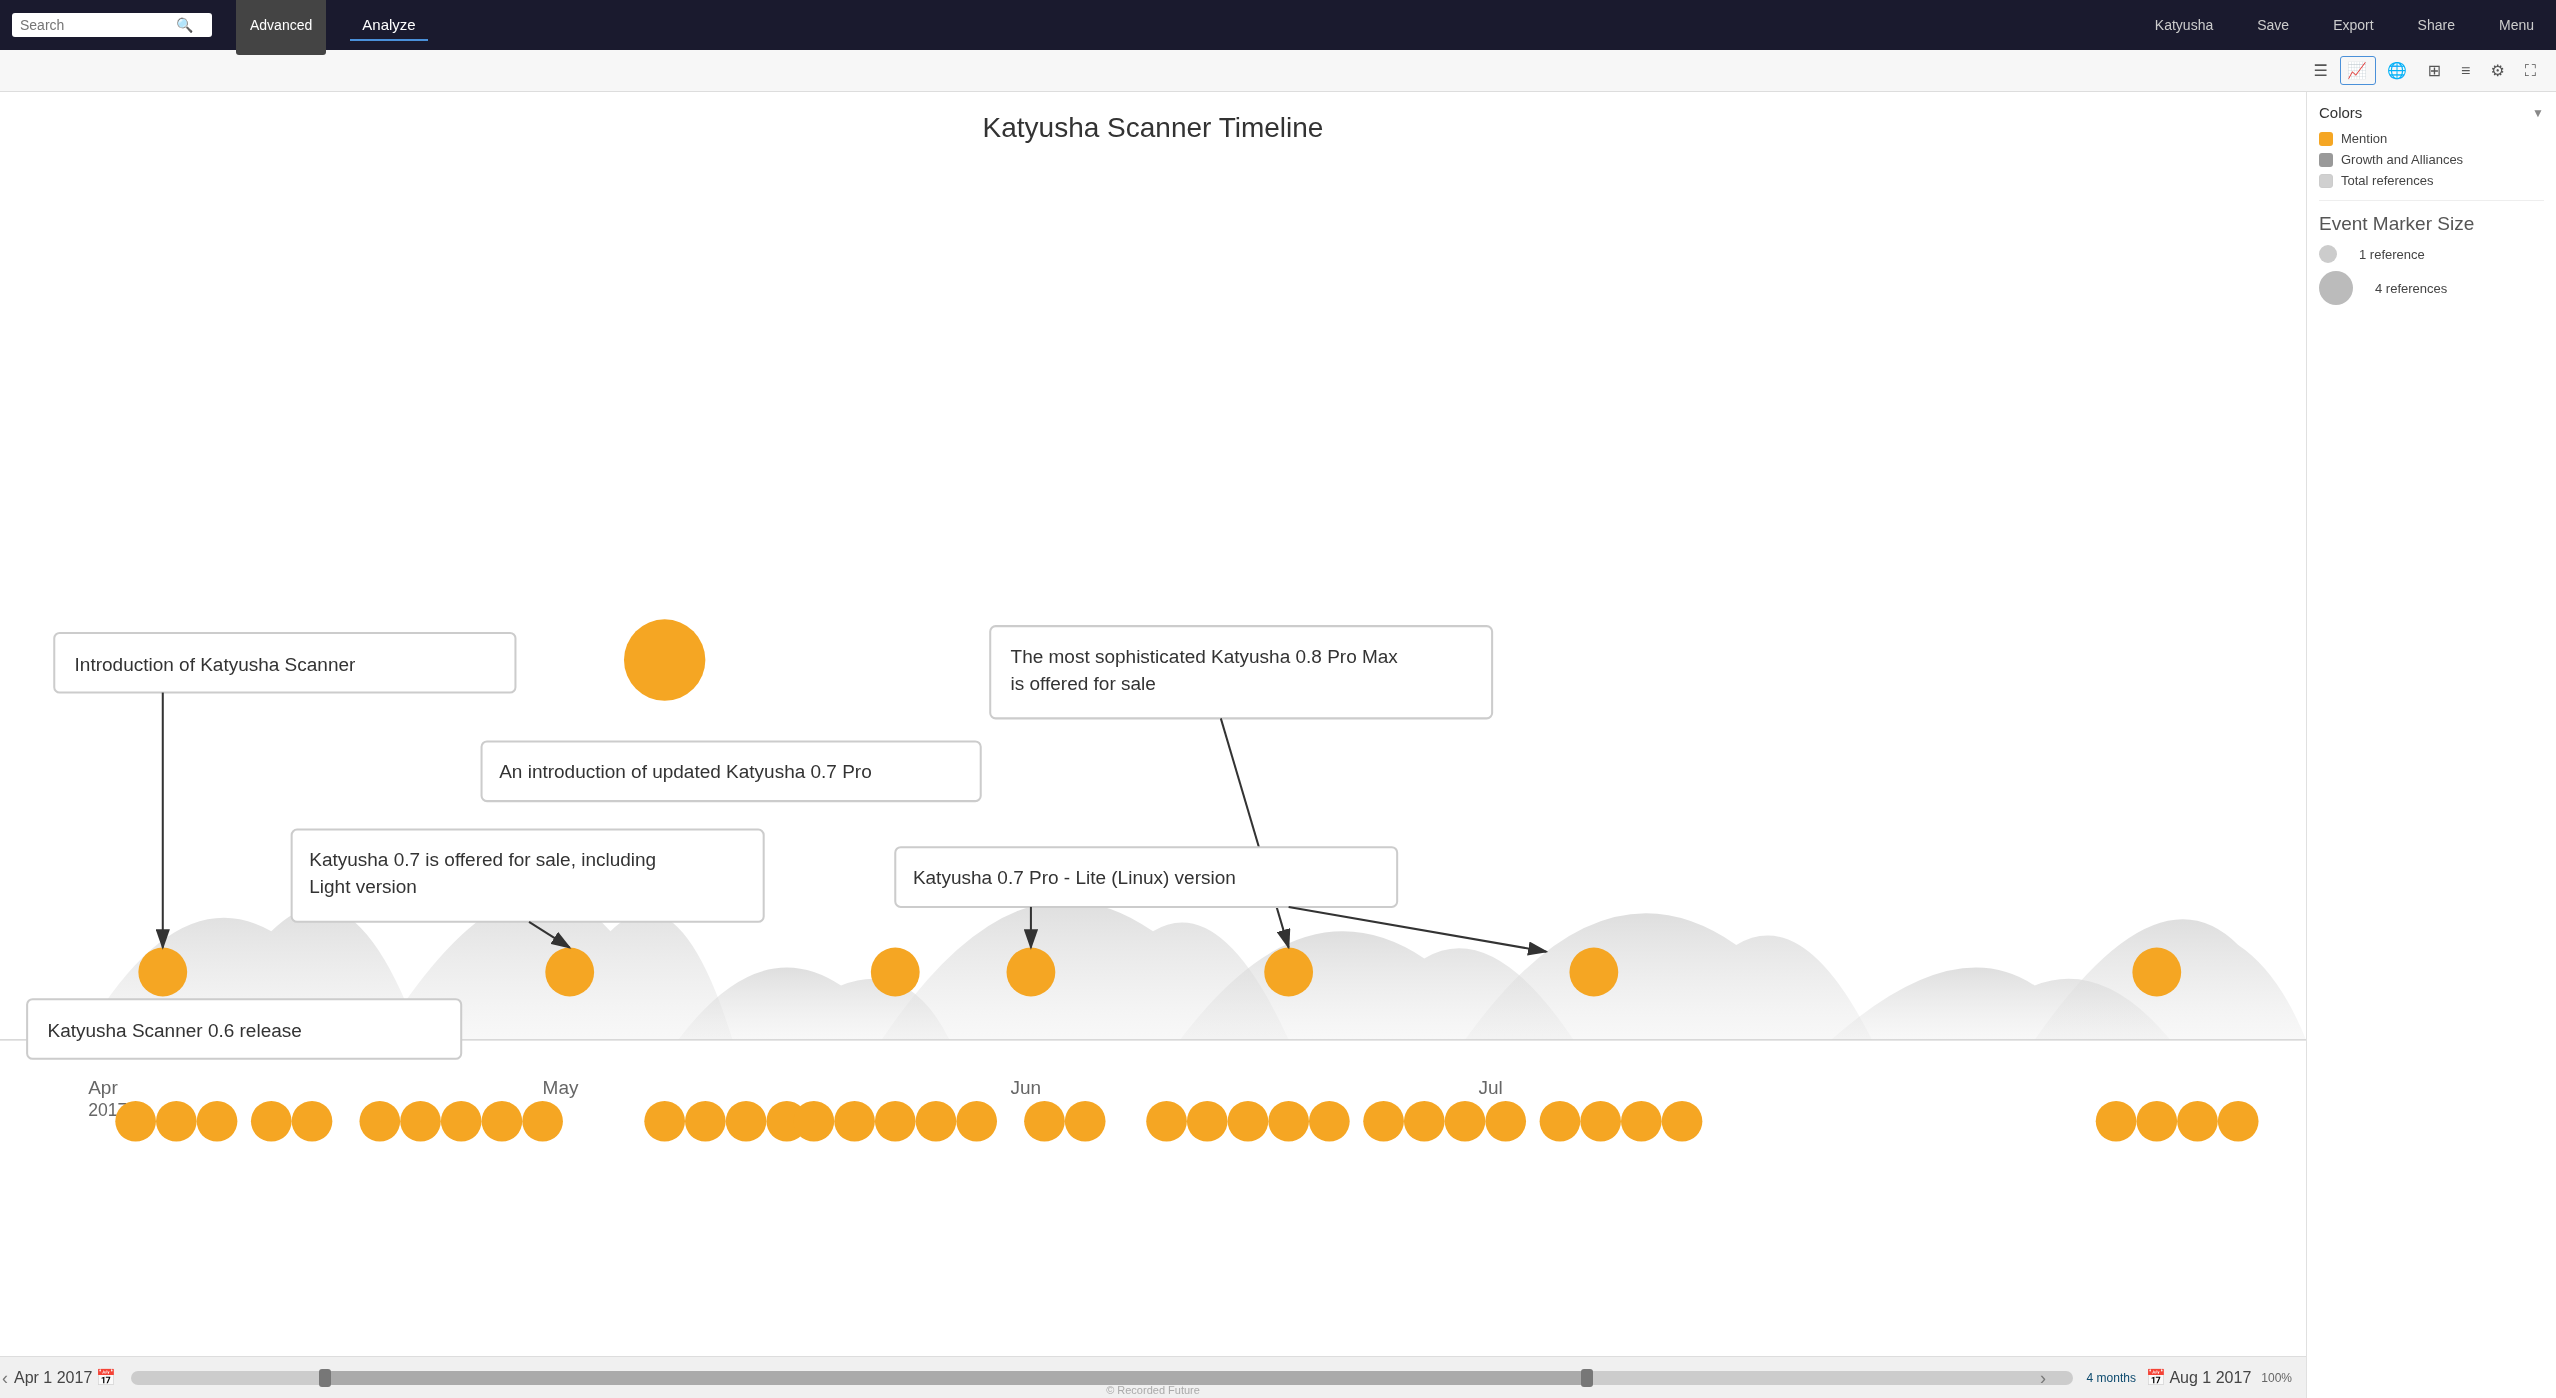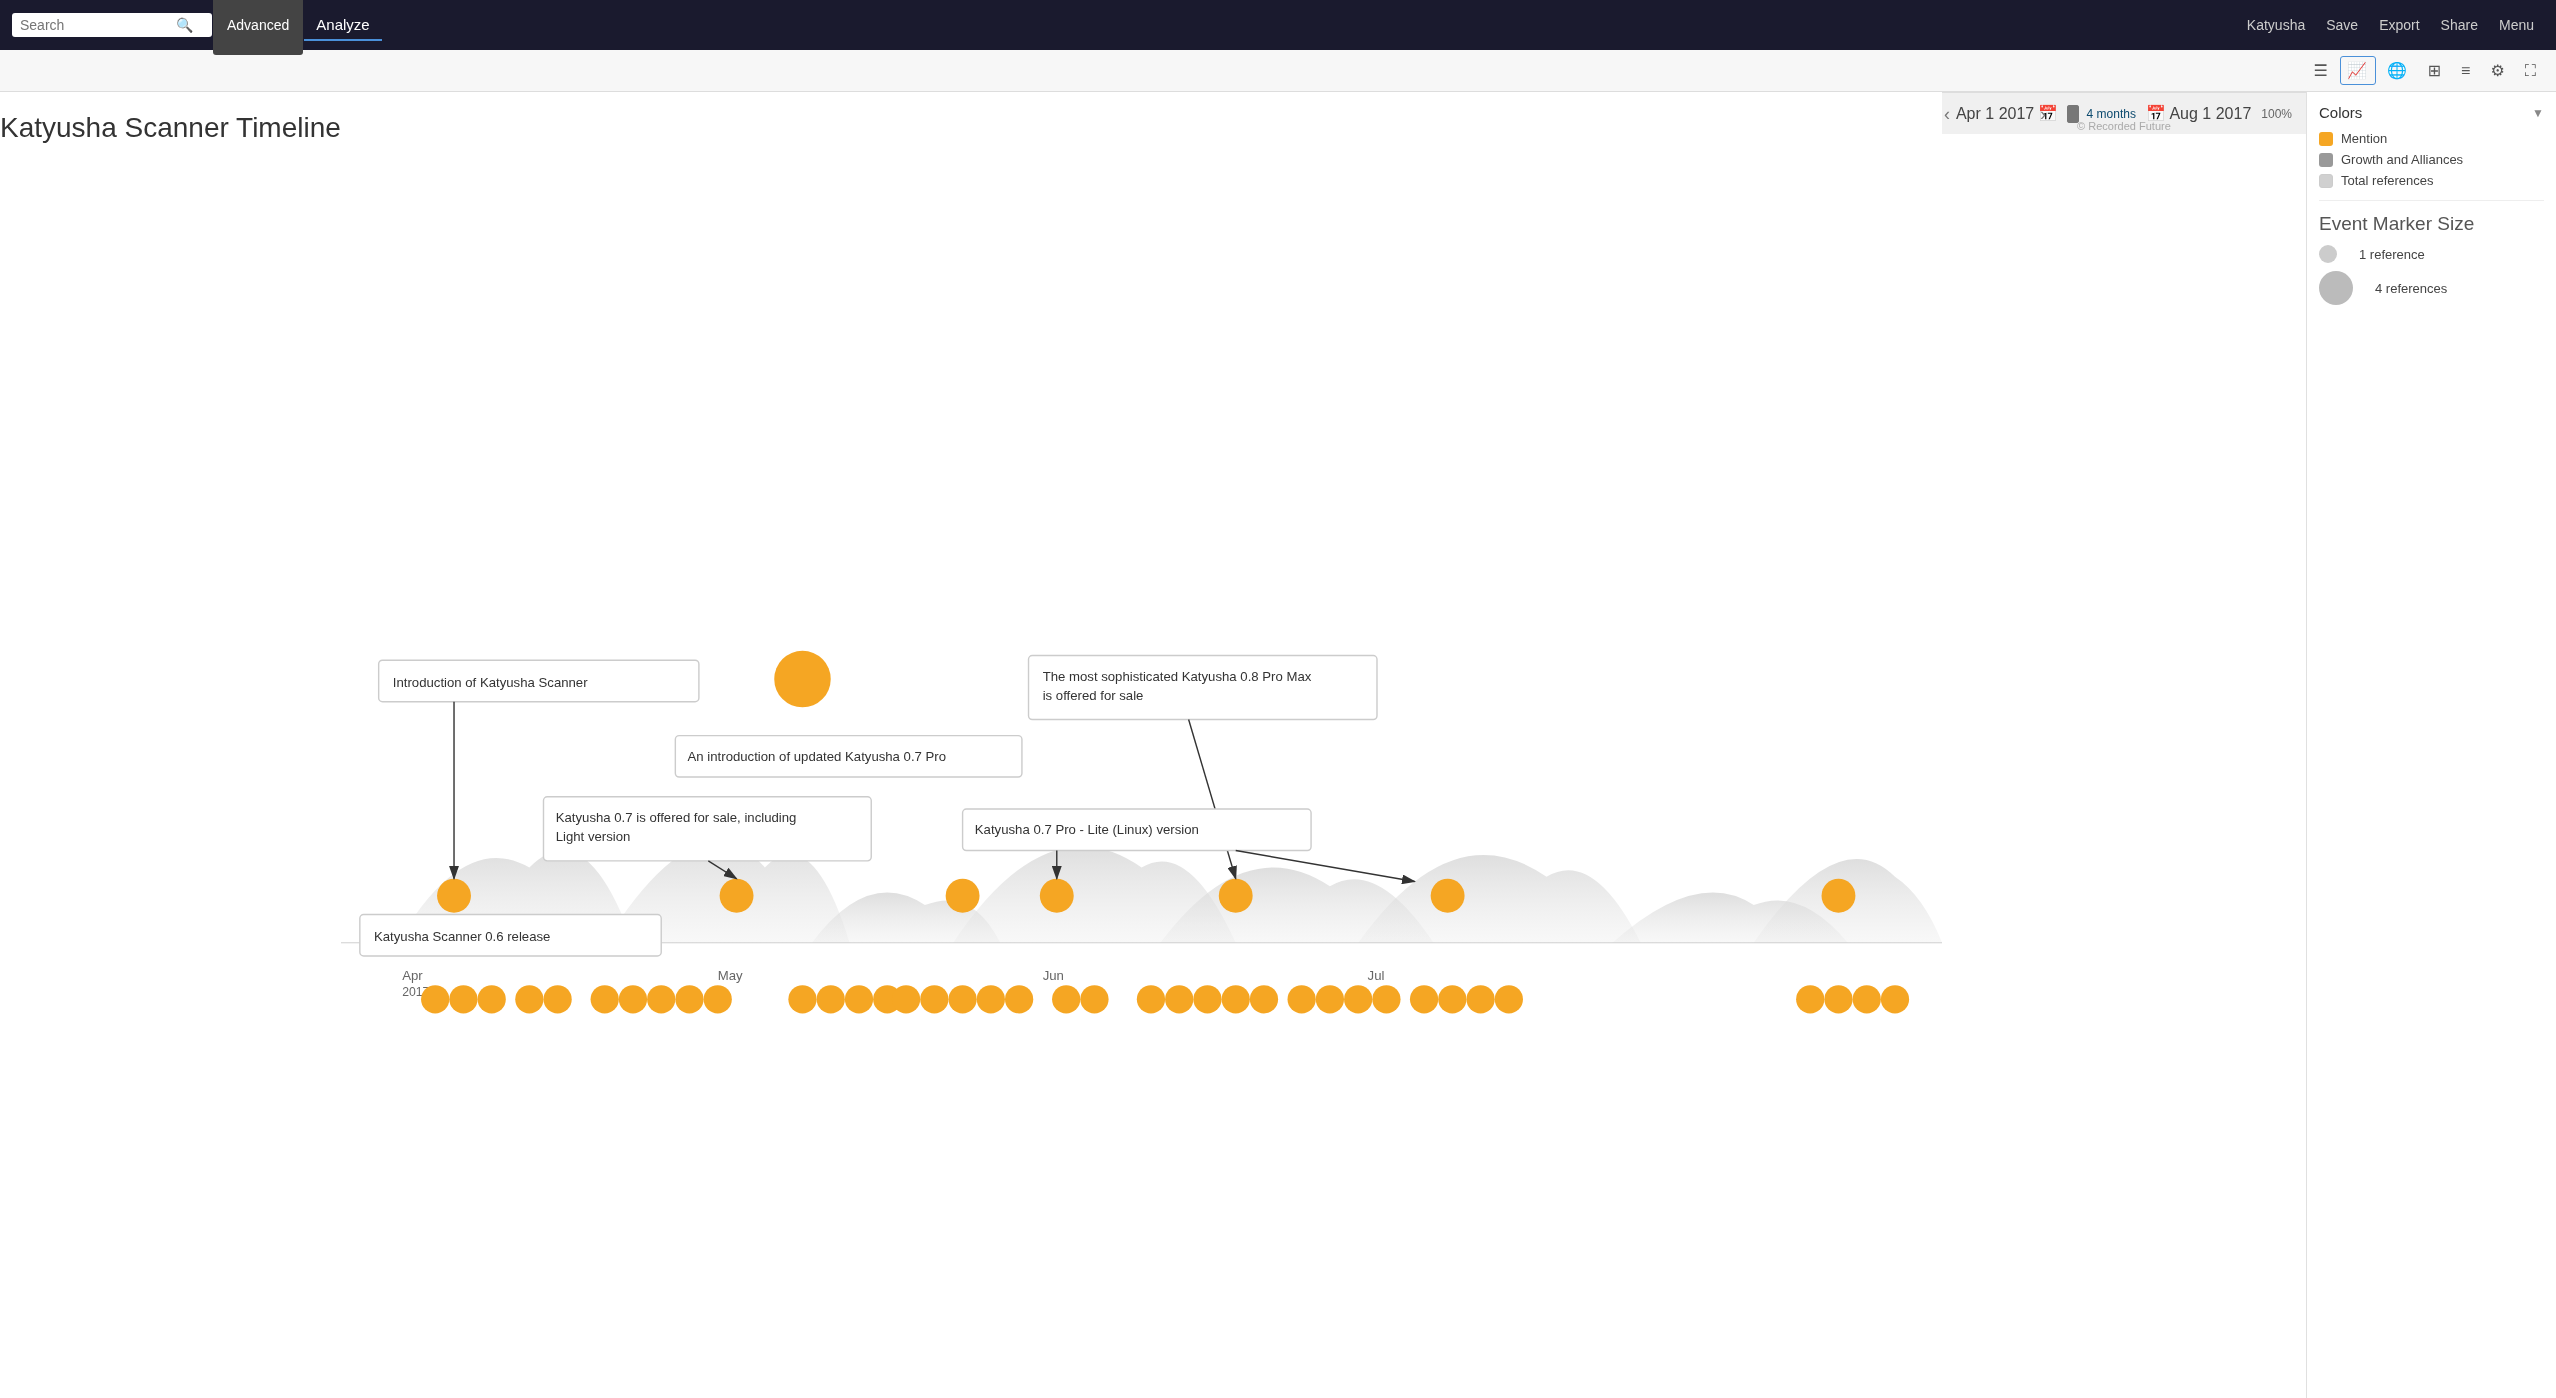--- a/index.html
+++ b/index.html
@@ -2,21 +2,21 @@
 <html><head>
   <meta charset="utf-8">
   <style>
     * { box-sizing: border-box; margin: 0; padding: 0; }
     body { font-family: -apple-system, BlinkMacSystemFont, 'Segoe UI', Arial, sans-serif; background: #fff; overflow: hidden; }
 
     
     .topnav {
       display: flex; align-items: center;
       background: #1a1a2e; height: 50px; padding: 0 12px;
-      gap: 1px;
+      gap: 24px;
     }
     .search-wrap {
       display: flex; align-items: center;
       background: #fff; border-radius: 3px;
       padding: 4px 8px; gap: 6px; width: 200px;
     }
     .search-wrap input {
       border: none; outline: none; font-size: 14px; width: 150px; background: transparent;
     }
     .search-icon-btn {
@@ -47,21 +47,21 @@
     .toolbar-icon.active { border-color: #4a90d9; color: #4a90d9; }
 
     
     .main-layout {
       display: flex; height: calc(100vh - 50px - 42px);
     }
 
     
     .chart-area {
       flex: 1; position: relative; overflow: hidden; background: #fff;
-      display: flex; 
+      display: flex; flex-direction: column;
     }
     .chart-title {
       text-align: center; font-size: 28px; font-weight: 300; color: #333;
       margin-top: 20px; margin-bottom: 10px;
     }
     .chart-canvas {
       flex: 1; position: relative; overflow: hidden;
     }
 
     

